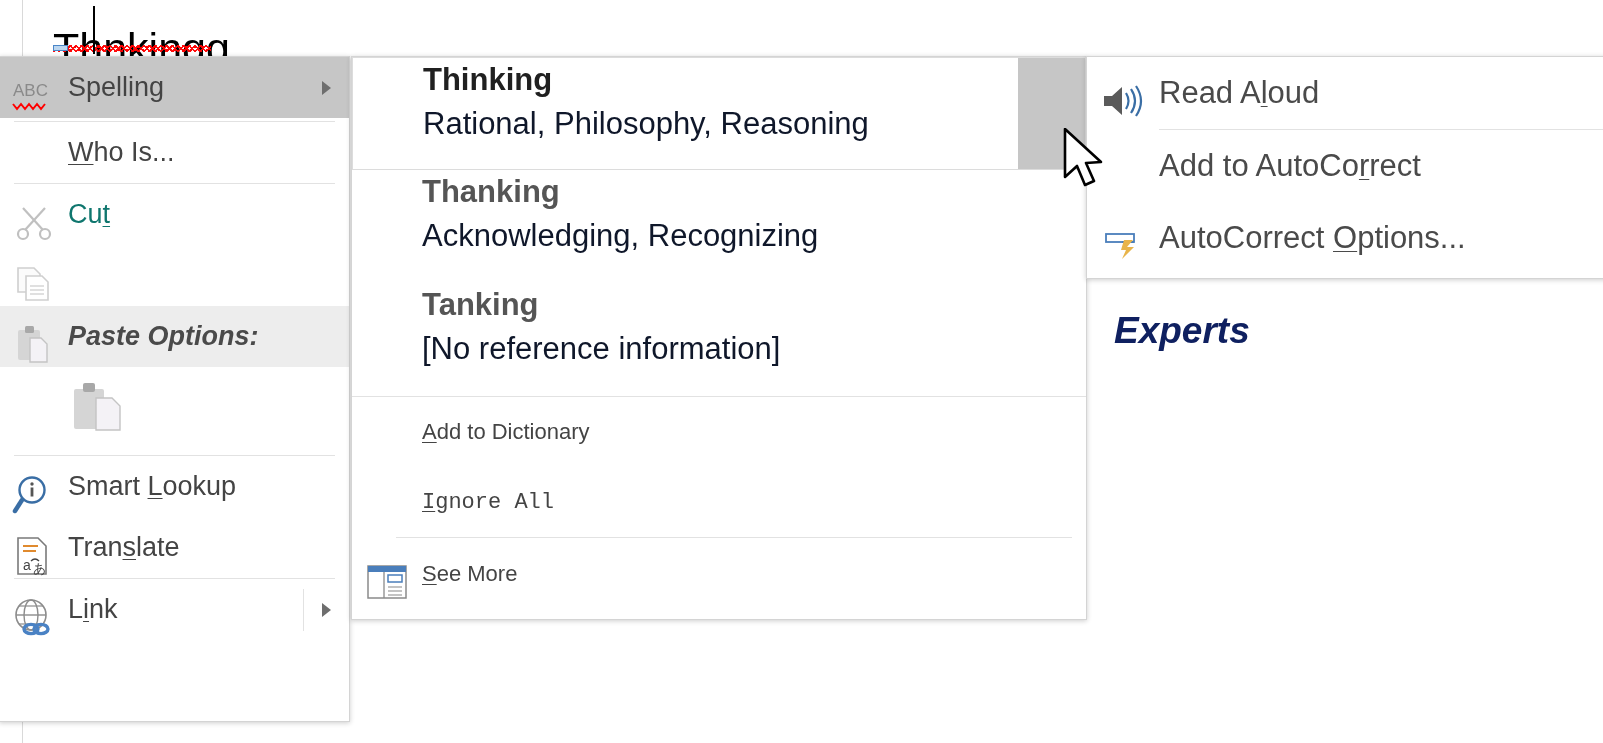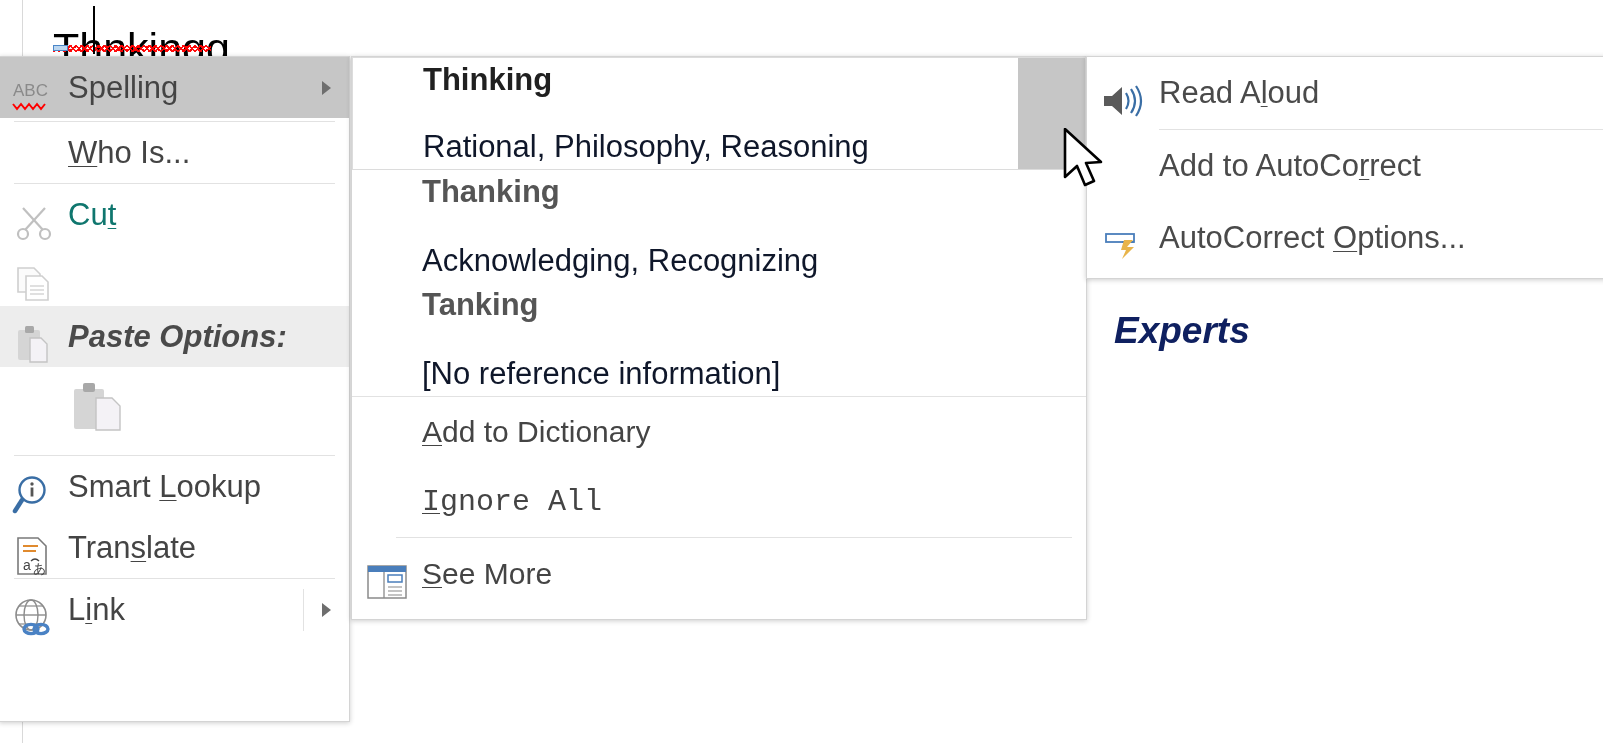--- a/index.html
+++ b/index.html
@@ -77,46 +77,46 @@
     border-bottom:7px solid transparent;
   }
   .sep { height:1px; background:#e2e2e2; margin:0 14px; }
   .hi-strong { background:#c6c6c6; }
   .hi-soft   { background:#ededed; }
   u.acc { text-decoration-thickness:1px; text-underline-offset:3px; }
 
   
   #ctx { left:-1px; top:56px; width:351px; height:666px; }
   #ctx .mi { height:61px; }
-  #ctx .mi .lbl { font-size:31px; }
+  #ctx .mi .lbl { font-size:27px; }
   #ctx .mi.bold .lbl { font-weight:bold; color:#4a4a4a;font-style:italic; }
   .paste-gallery {
     height:88px; display:flex; align-items:center; padding-left:72px;
   }
 
   
   #spell { left:351px; top:56px; width:736px; height:564px; }
   .sugg {
     position:relative; display:flex; align-items:stretch;
     height:113px; cursor:default;
   }
   .sugg .txtcol {
-    flex:1; display:flex; flex-direction:column; justify-content:space-between;
+    flex:1; display:flex; flex-direction:column; justify-content:flex-start;
     padding-left:70px;
   }
   .sugg .word  { font-size:31px; font-weight:bold; color:#555555; line-height:1.42; }
   .sugg .meta  { font-size:31px; color:#0f172a; line-height:1.42; }
   .sugg .arrowcol {
     width:67px; min-width:67px; display:flex; align-items:center; justify-content:center;
   }
   .sugg.active { border:1px solid #dcdcdc; }
   .sugg.active .word { color:#202020; }
   .sugg.active .arrowcol { background:#c6c6c6; }
   .sugg.active .arrowcol i { border-left-color:#4a4a4a; }
-  #spell .mi { height:71px; font-size:30px; color:#444; }
+  #spell .mi { height:71px; font-size:22px; color:#444; }
   #spell .mi .lbl { padding-left:0; }
 
   
   #right { left:1086px; top:56px; width:540px; height:223px; }
   #right .mi { height:72px; font-size:31px; color:#4a4a4a; }
   #right .mi .ico { width:72px; min-width:72px; }
 
   
   #cursor { position:absolute; left:1063px; top:128px; width:42px; height:62px; pointer-events:none; }
 </style>

